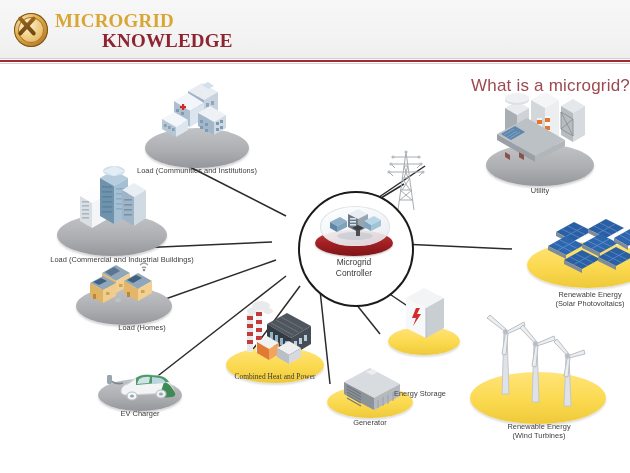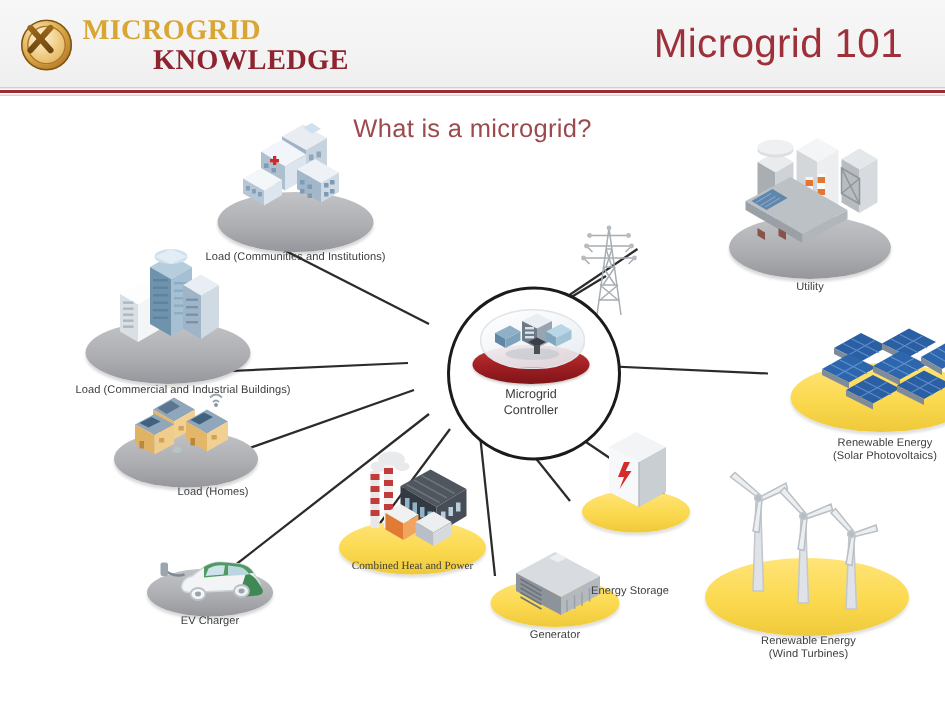--- a/index.html
+++ b/index.html
@@ -49,21 +49,21 @@
     color:#8e2430;display:block;margin-top:1px;margin-left:47px;
   }
   .header-title{
     position:absolute;right:28px;top:14px;
     font-size:27px;color:#9e3039;letter-spacing:.2px;
     font-family:"Liberation Sans", sans-serif;
   }
 
   
   .slide-title{
-    position:absolute;left:0;top:76px;width:630px;text-align:center;
+    position:absolute;left:0;top:76px;width:630px;text-align:right;
     font-size:17px;color:#9c4a4e;letter-spacing:.2px;
   }
 
   
   .diagram{position:absolute;left:0;top:64px;width:630px;height:409px;padding-left:36px;}
   svg.edges{position:absolute;left:0;top:0;width:630px;height:409px;}
 
   .node{position:absolute;}
   .node-label{
     position:absolute;text-align:center;font-size:7.4px;color:#3c3c3c;line-height:1.28;
@@ -120,21 +120,20 @@
       <div class="inner"></div>
       <div class="x1"></div>
       <div class="x2"></div>
     </div>
     <div class="logo-text">
       <span class="logo-line1">MICROGRID</span>
       <span class="logo-line2">KNOWLEDGE</span>
     </div>
   </div>
 
-  <div class="header-title">Microgrid 101</div>
 
   <div class="slide-title">What is a microgrid?</div>
 
   <div class="diagram">
 
     <svg class="edges" viewBox="0 0 630 409">
       <g stroke="#2b2b2b" stroke-width="1.5" fill="none">
         <line x1="286" y1="152" x2="186" y2="101"></line>
         <line x1="272" y1="178" x2="138" y2="184"></line>
         <line x1="276" y1="196" x2="140" y2="244"></line>

